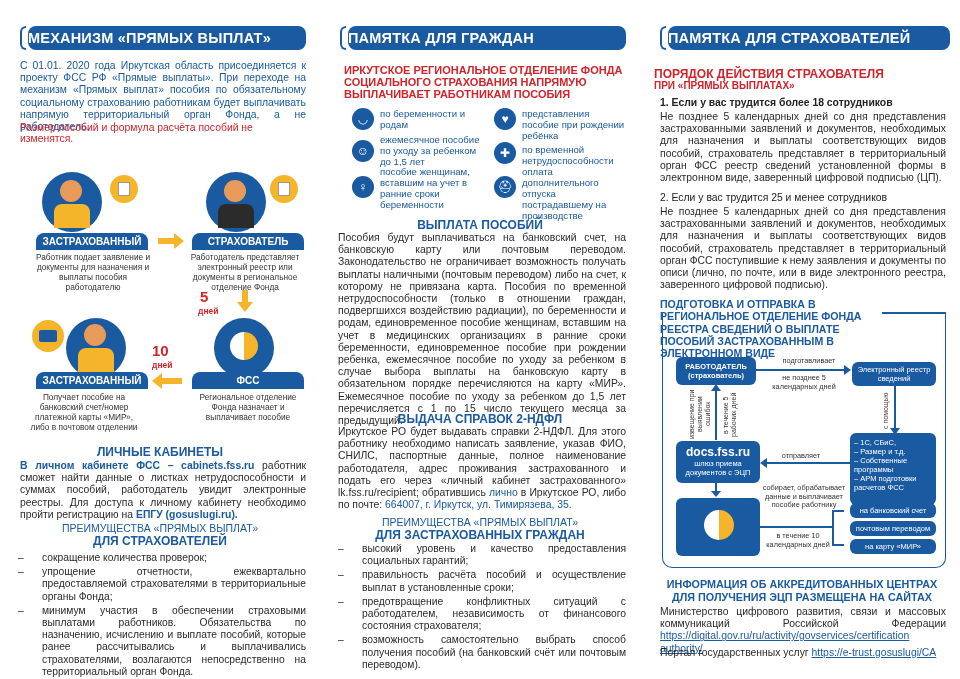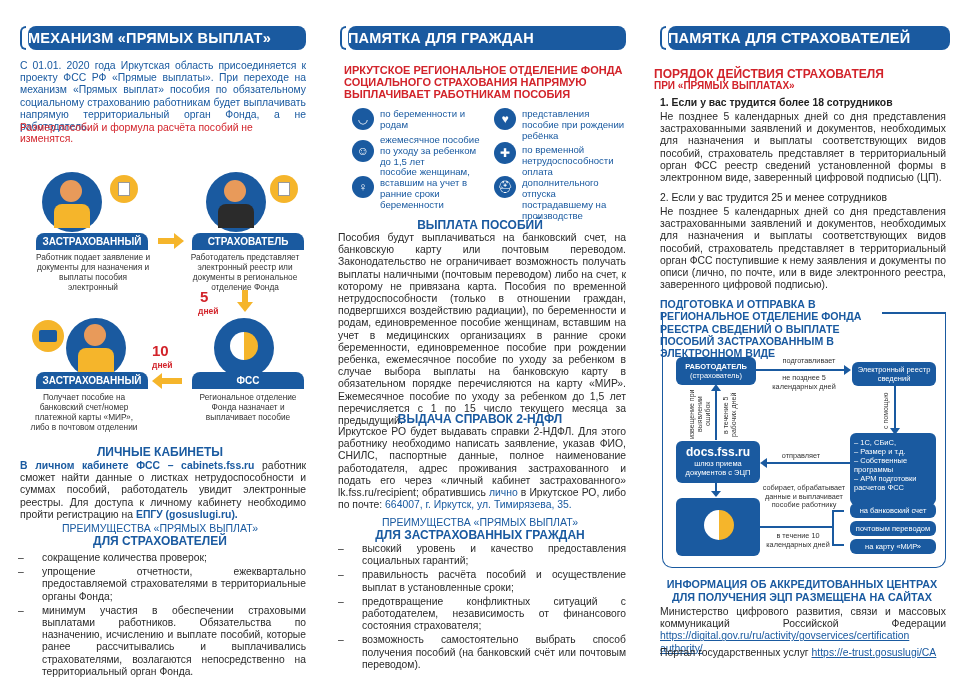--- a/index.html
+++ b/index.html
@@ -43,21 +43,21 @@
   <p class="p abs blue" style="top:60px;left:6px;width:286px">С 01.01. 2020 года Иркутская область присоединяется к проекту ФСС РФ «Прямые выплаты». При переходе на механизм «Прямых выплат» пособия по обязательному социальному страхованию работникам будет выплачивать напрямую территориальный орган Фонда, а не работодатель.</p>
   <p class="abs red" style="top:122px;left:6px;width:286px;font-size:10.4px">Размер пособий и формула расчёта пособий не изменятся.</p>
 
 
   <div class="circle" style="top:172px;left:28px;width:60px;height:60px"></div>
   <div class="abs" style="top:180px;left:46px;width:22px;height:22px;border-radius:50%;background:#e89a5a"></div>
   <div class="abs" style="top:204px;left:40px;width:36px;height:24px;border-radius:8px 8px 0 0;background:#f5b52b"></div>
   <div class="yel" style="top:175px;left:96px;width:28px;height:28px"></div>
   <div class="abs" style="top:182px;left:104px;width:12px;height:14px;background:#fff;border:1px solid #999"></div>
   <div class="pill" style="top:233px;left:22px;width:112px">ЗАСТРАХОВАННЫЙ</div>
-  <div class="cap" style="top:252px;left:20px;width:118px">Работник подает заявление и документы для назначения и выплаты пособия электронный</div>
+  <div class="cap" style="top:252px;left:20px;width:118px">Работник подает заявление и документы для назначения и выплаты пособия работодателю</div>
 
   <div class="bar-y" style="top:238px;left:144px;width:18px;height:6px"></div>
   <div class="arrow-r" style="top:233px;left:160px"></div>
 
   <div class="circle" style="top:172px;left:192px;width:60px;height:60px"></div>
   <div class="abs" style="top:180px;left:210px;width:22px;height:22px;border-radius:50%;background:#e89a5a"></div>
   <div class="abs" style="top:204px;left:204px;width:36px;height:24px;border-radius:8px 8px 0 0;background:#2b2b2b"></div>
   <div class="yel" style="top:175px;left:256px;width:28px;height:28px"></div>
   <div class="abs" style="top:182px;left:264px;width:12px;height:14px;background:#fff;border:1px solid #999"></div>
   <div class="pill" style="top:233px;left:178px;width:112px">СТРАХОВАТЕЛЬ</div>
@@ -147,21 +147,21 @@
   <div class="abs" style="top:192px;left:6px;font-size:10.4px;font-weight:normal;color:#222">2. Если у вас трудится 25 и менее сотрудников</div>
   <p class="p abs" style="top:206px;left:6px;width:286px">Не позднее 5 календарных дней со дня представления застрахованными заявлений и документов, необходимых для назначения и выплаты соответствующих видов пособий, страхователь представляет в территориальный орган ФСС поступившие к нему заявления и документы по описи (лично, по почте, или в виде электронного реестра, заверенного цифровой подписью).</p>
 
   <div class="abs blue" style="top:298px;left:6px;width:220px;font-size:10.6px;line-height:12.3px;font-weight:bold">ПОДГОТОВКА И ОТПРАВКА В РЕГИОНАЛЬНОЕ ОТДЕЛЕНИЕ ФОНДА РЕЕСТРА СВЕДЕНИЙ О ВЫПЛАТЕ ПОСОБИЙ ЗАСТРАХОВАННЫМ В ЭЛЕКТРОННОМ ВИДЕ</div>
 
   <div class="abs" style="top:312px;left:8px;width:284px;height:256px;border:1.5px solid #1a5aa0;border-top:none;border-radius:0 0 10px 10px"></div>
   <div class="abs" style="top:312px;left:228px;width:64px;height:2px;background:#1a5aa0"></div>
 
   <div class="box" style="top:357px;left:22px;width:80px;height:28px;padding-top:5px;font-weight:bold">
       <div>РАБОТОДАТЕЛЬ</div>
-      <div style="font-weight:normal">(страхователь)</div>
+      <div style="font-weight:bold">(страхователь)</div>
     </div>
 
   <div class="lab" style="top:357px;left:110px;width:90px">подготавливает</div>
   <div class="ln" style="top:369px;left:102px;width:90px;height:1.5px"></div>
   <div class="abs" style="top:365px;left:190px;border-top:5px solid transparent;border-bottom:5px solid transparent;border-left:7px solid #1a5aa0"></div>
   <div class="lab" style="top:374px;left:110px;width:80px">не позднее 5 календарных дней</div>
 
   <div class="box" style="top:362px;left:198px;width:84px;height:24px;padding-top:3px">Электронный реестр сведений</div>
 
   <div class="vlab" style="top:392px;left:228px;height:38px">с помощью</div>

